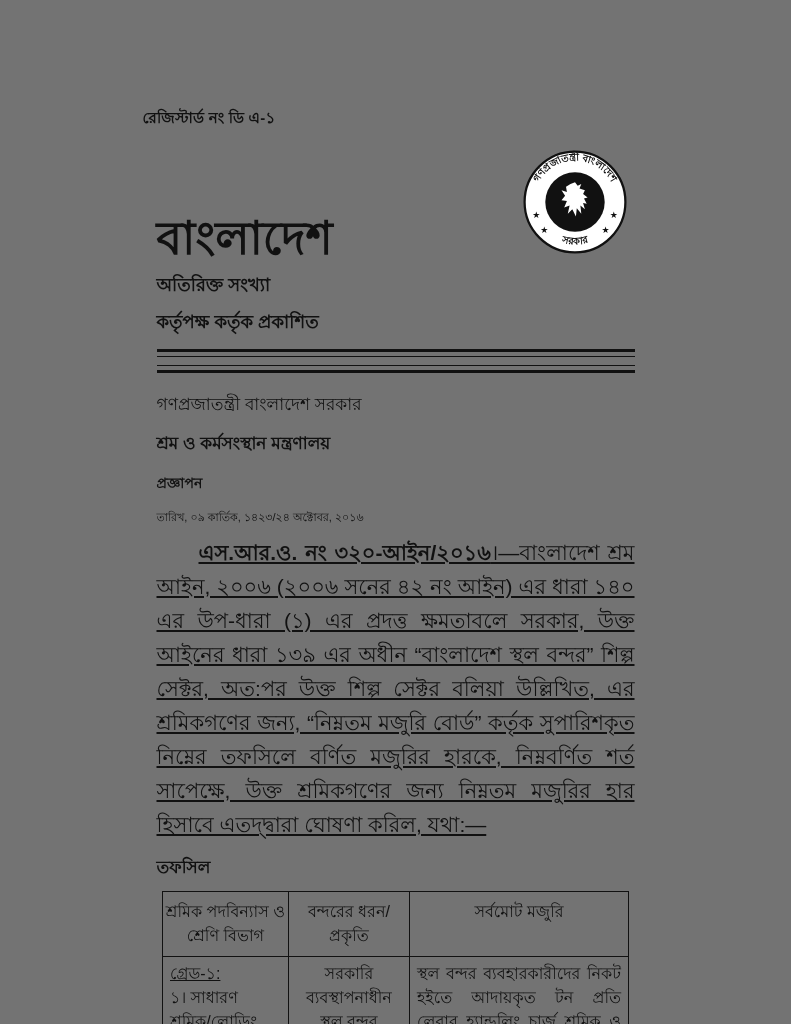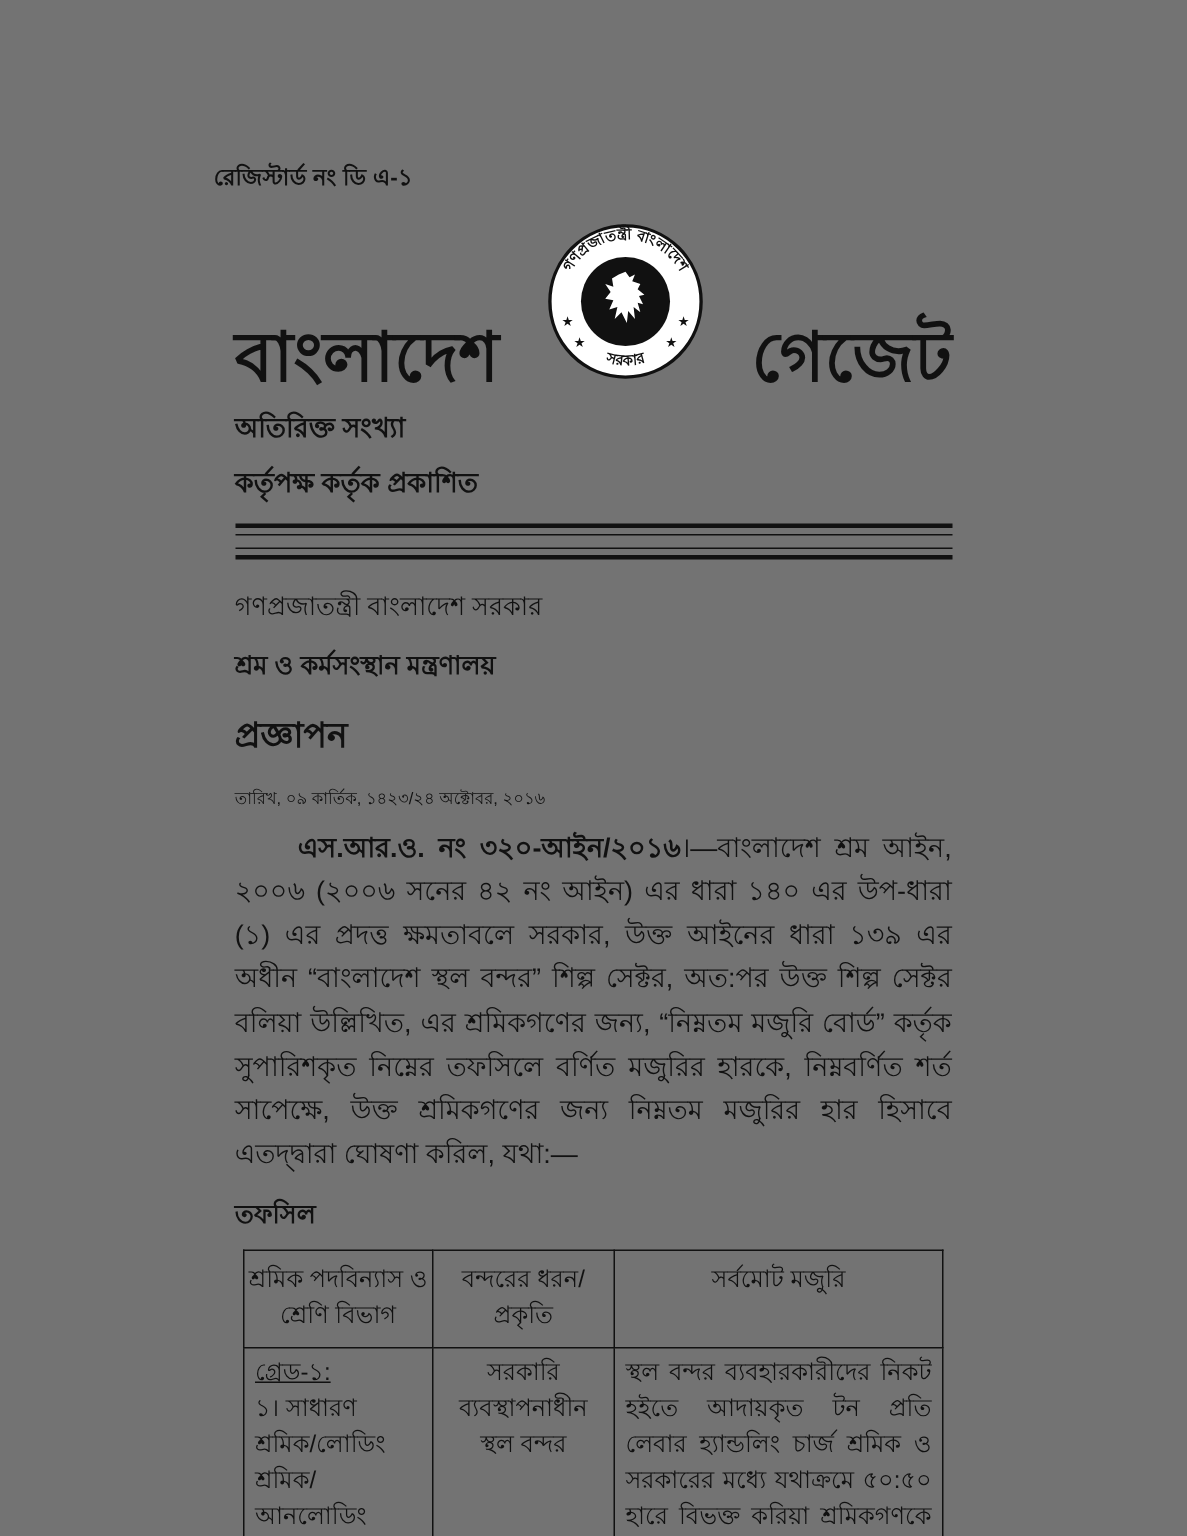--- a/index.html
+++ b/index.html
@@ -29,26 +29,26 @@
   .issue-line{font-size:18px;font-weight:bold;margin-top:10px;}
   .issue-line2{font-size:18px;font-weight:bold;margin-top:6px;}
 
   .dbl-rule{height:4px;border-top:3px solid #111;border-bottom:1.5px solid #111;margin-top:10px;}
   .dbl-rule.bottom{border-top:1.5px solid #111;border-bottom:3px solid #111;margin-top:8px;}
   .gz-date{font-size:19px;font-weight:bold;margin-top:9px;}
 
   .govt{font-size:17px;margin-top:18px;}
   .ministry{font-size:17px;font-weight:bold;margin-top:11px;}
   .branch{font-size:17px;font-weight:bold;margin-top:11px;}
-  .notice{font-size:23px;font-weight:bold;margin-top:14px;}
+  .notice{font-size:14px;font-weight:bold;margin-top:14px;}
   .date2{font-size:11px;margin-top:13px;}
 
   .body-para{
-    font-size:18px;line-height:1.62;text-align:justify;
-    margin:8px 0 0 0;text-indent:42px;
+    font-size:21px;line-height:1.62;text-align:justify;
+    margin:8px 0 0 0;text-indent:42px;text-decoration:underline;
   }
   .body-para .sro{font-weight:bold;}
 
   .schedule-title{font-size:17px;font-weight:bold;margin-top:12px;}
 
   table.wage{
     width:467px;margin:9px auto 0 auto;
     border-collapse:collapse;font-size:16px;
   }
   table.wage th,table.wage td{
@@ -90,21 +90,20 @@
           </text>
           <text x="17" y="79" font-size="10" text-anchor="middle" fill="#111">★</text>
           <text x="26" y="95" font-size="10" text-anchor="middle" fill="#111">★</text>
           <text x="103" y="79" font-size="10" text-anchor="middle" fill="#111">★</text>
           <text x="94" y="95" font-size="10" text-anchor="middle" fill="#111">★</text>
           <circle cx="60" cy="61" r="33" fill="#111"></circle>
           <path fill="#ffffff" d="M55 41 L60 39 L63 43 L67 41 L65 46 L71 48 L69 52 L74 56 L70 57 L73 63 L69 62 L71 69 L66 65 L67 74 L62 68 L61 77 L57 69 L52 74 L54 65 L48 67 L51 60 L45 59 L49 54 L45 48 L51 50 L50 44 Z"></path>
         </svg>
       </div>
 
-      <div class="gz-title">গেজেট</div>
     </div>
 
     <div class="center issue-line">অতিরিক্ত সংখ্যা</div>
     <div class="center issue-line2">কর্তৃপক্ষ কর্তৃক প্রকাশিত</div>
 
     <div class="dbl-rule"></div>
     <div class="dbl-rule bottom"></div>
 
     <div class="center govt">গণপ্রজাতন্ত্রী বাংলাদেশ সরকার</div>
     <div class="center ministry">শ্রম ও কর্মসংস্থান মন্ত্রণালয়</div>

